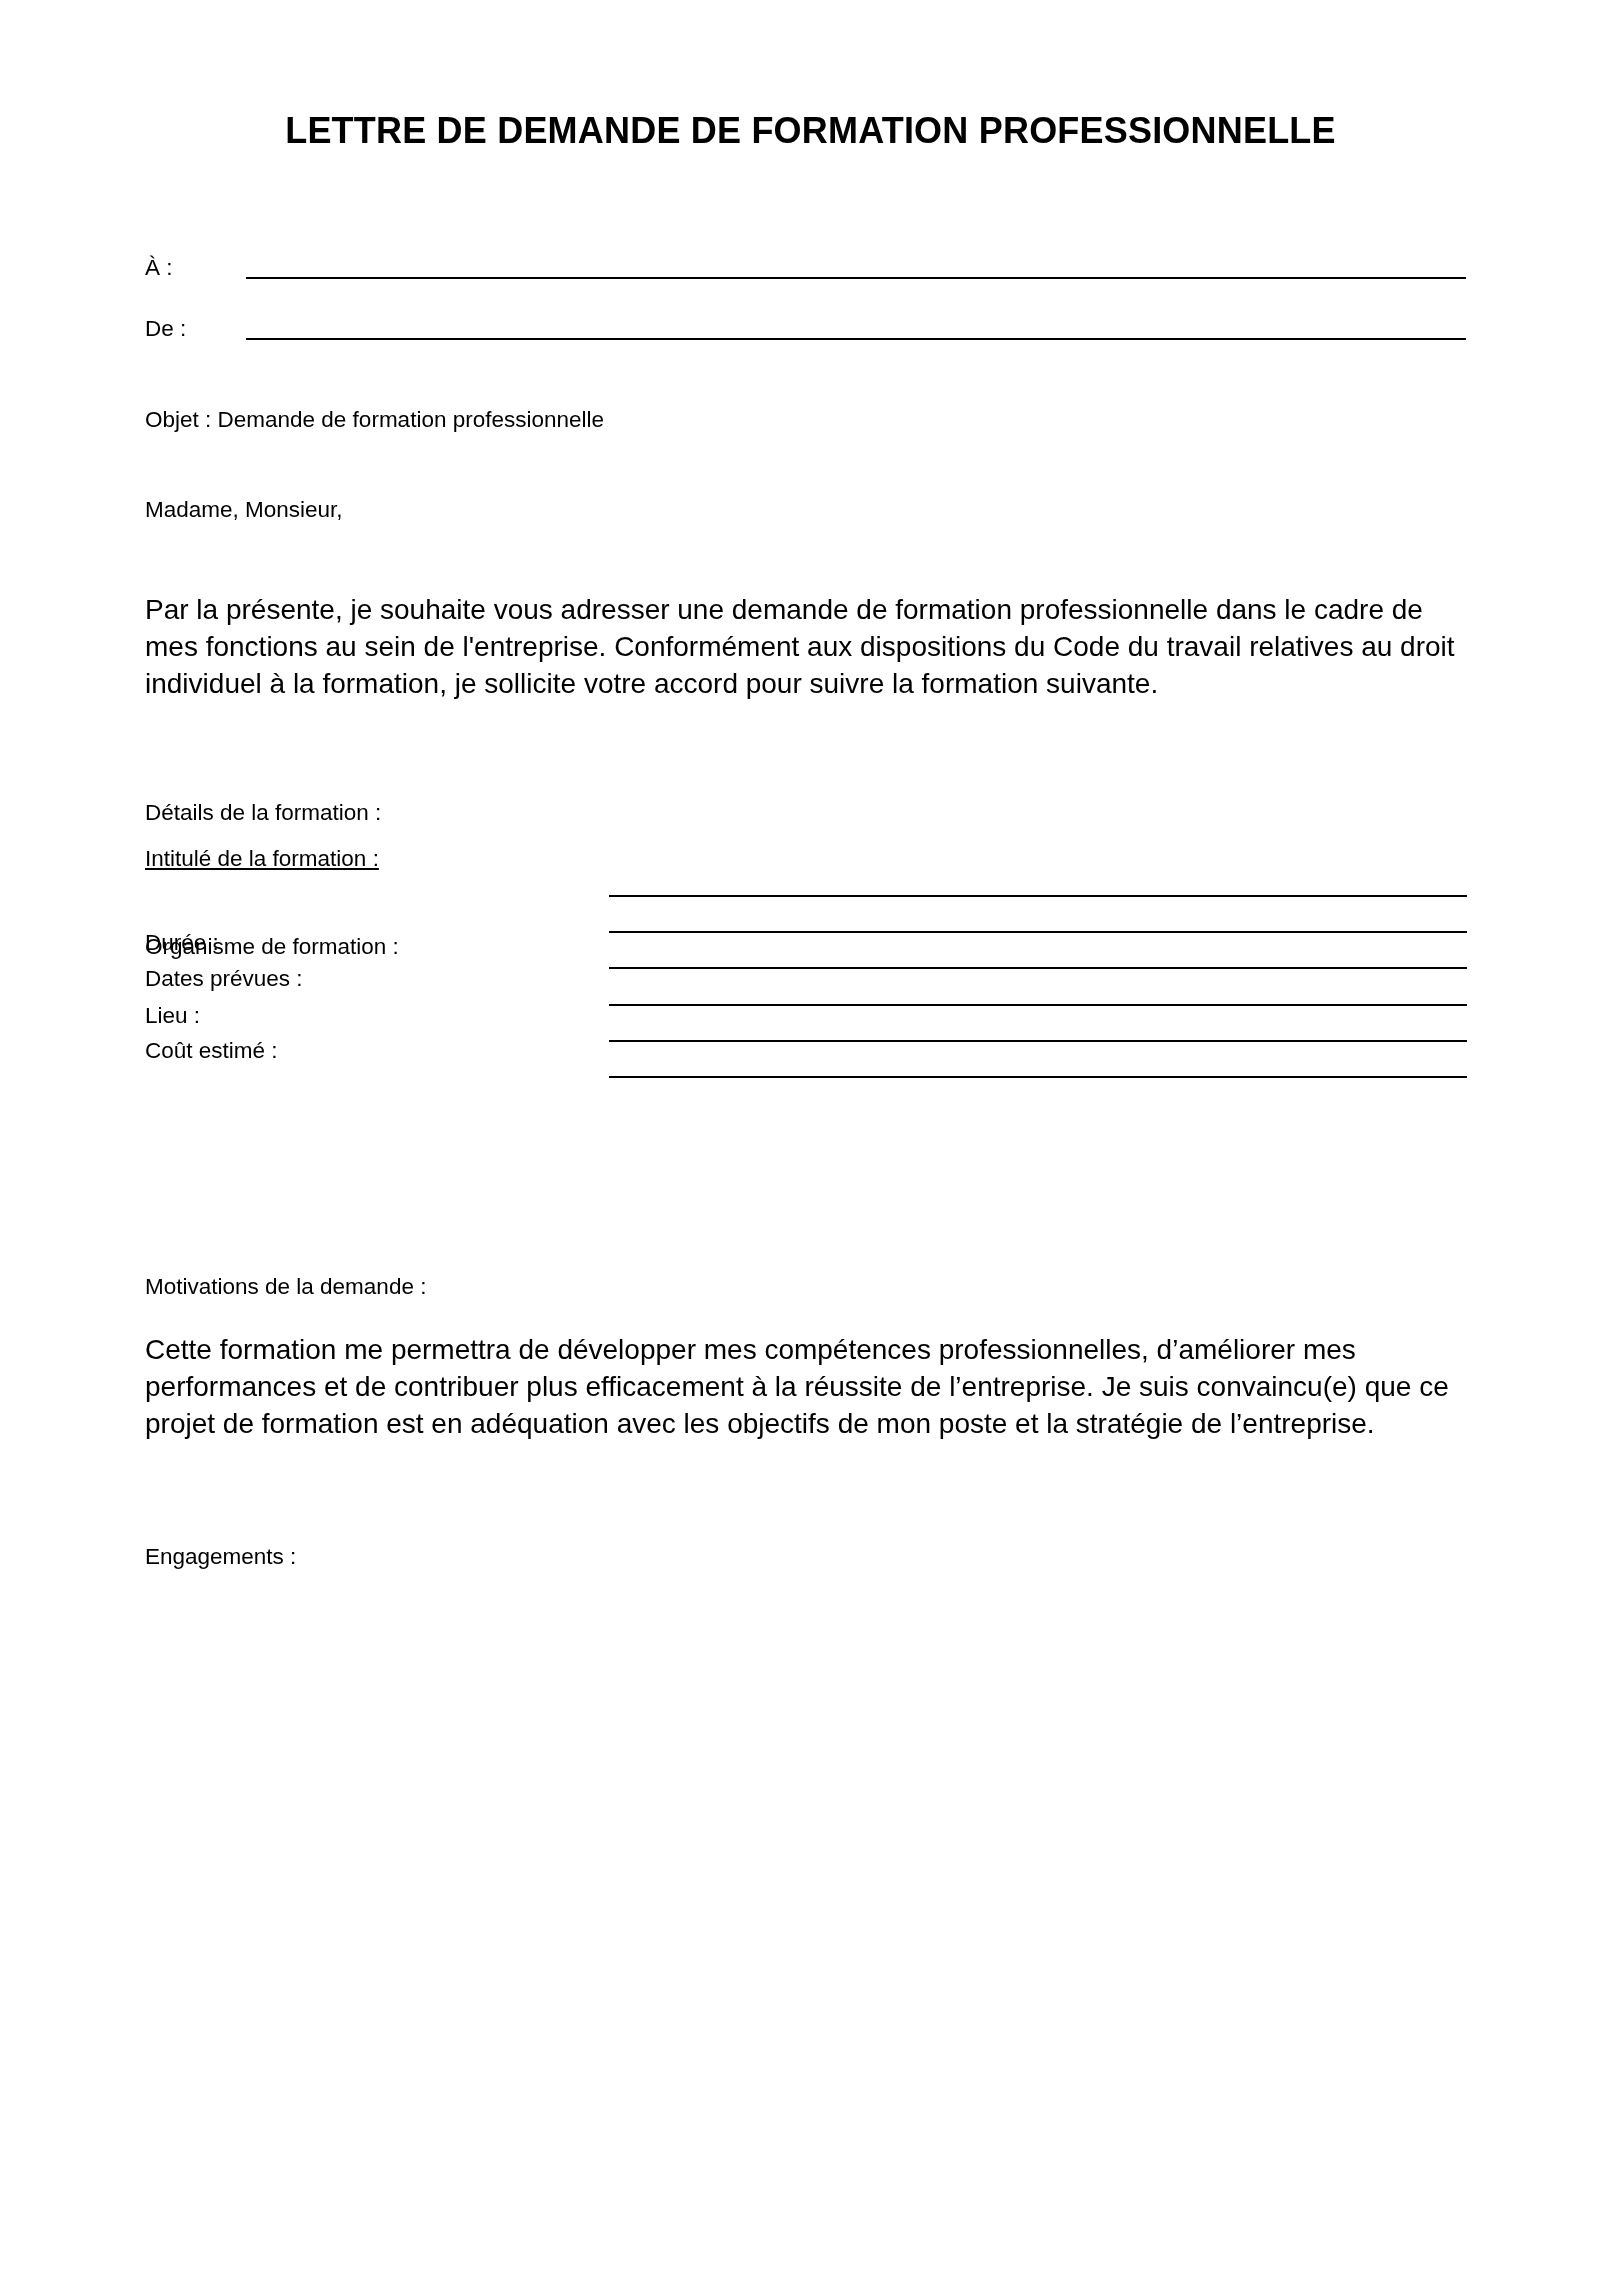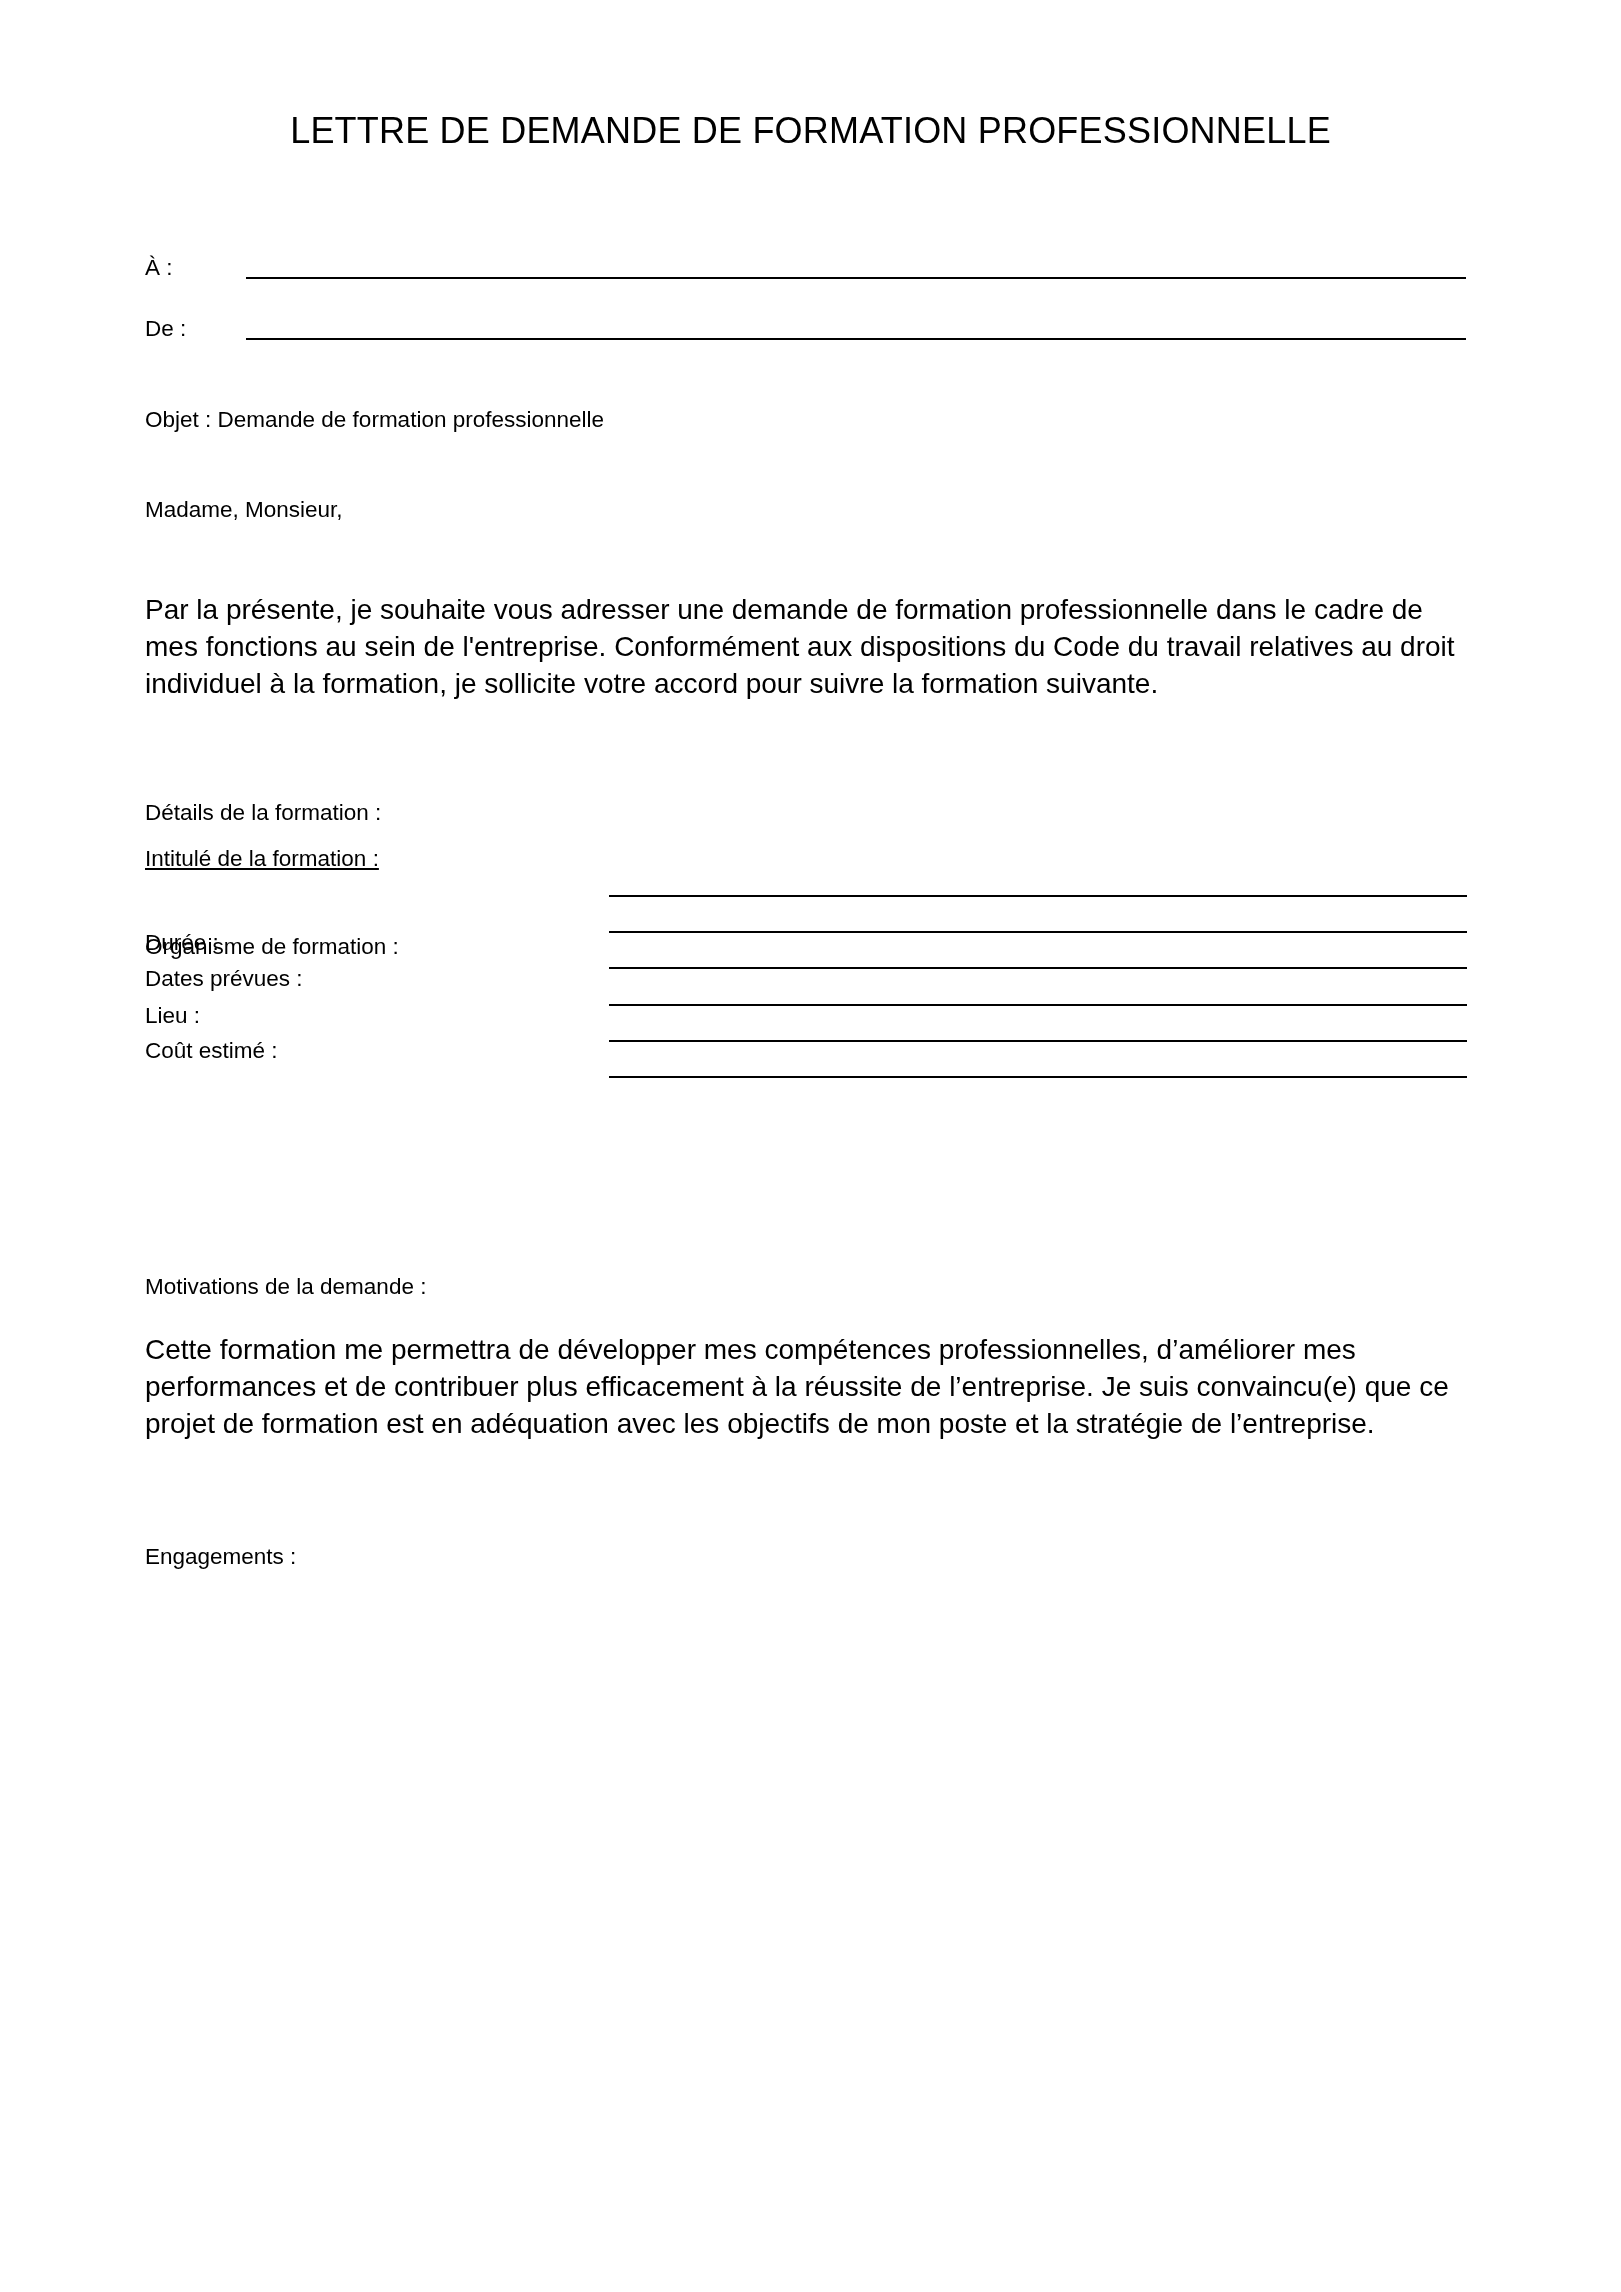--- a/index.html
+++ b/index.html
@@ -20,21 +20,21 @@
   }
 
   
   .doc-title {
     position: absolute;
     left: 0;
     right: 0;
     top: 110px;
     text-align: center;
     font-size: 36px;
-    font-weight: 400;
+    font-weight: 700;
     letter-spacing: 0.2px;
     line-height: 1.15;
     white-space: nowrap;
   }
 
   
   .body-block {
     position: absolute;
     left: 145px;
     width: 1321px;

